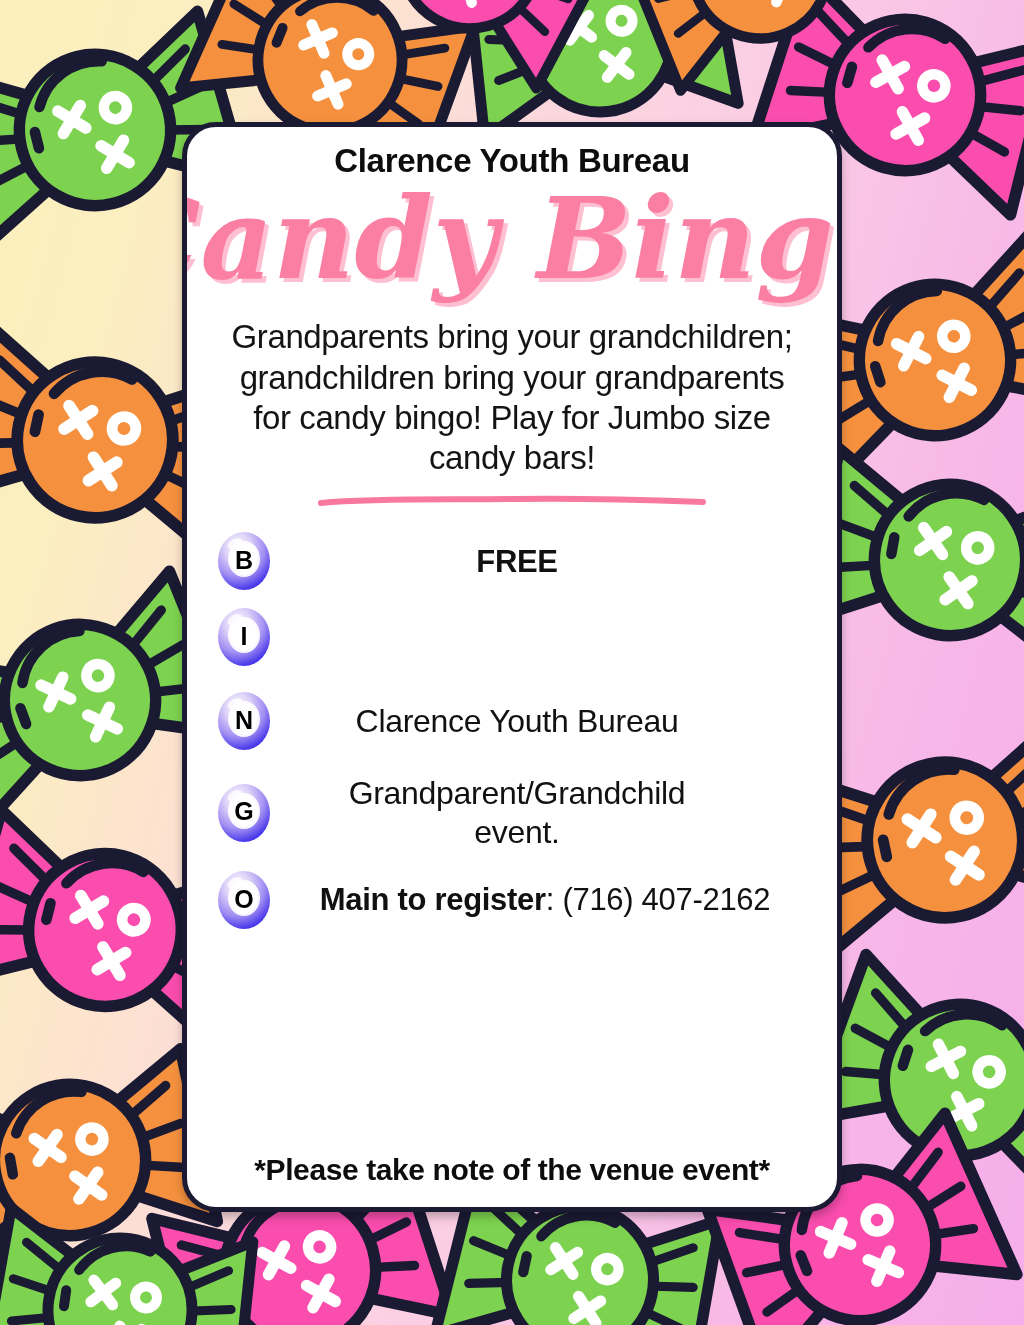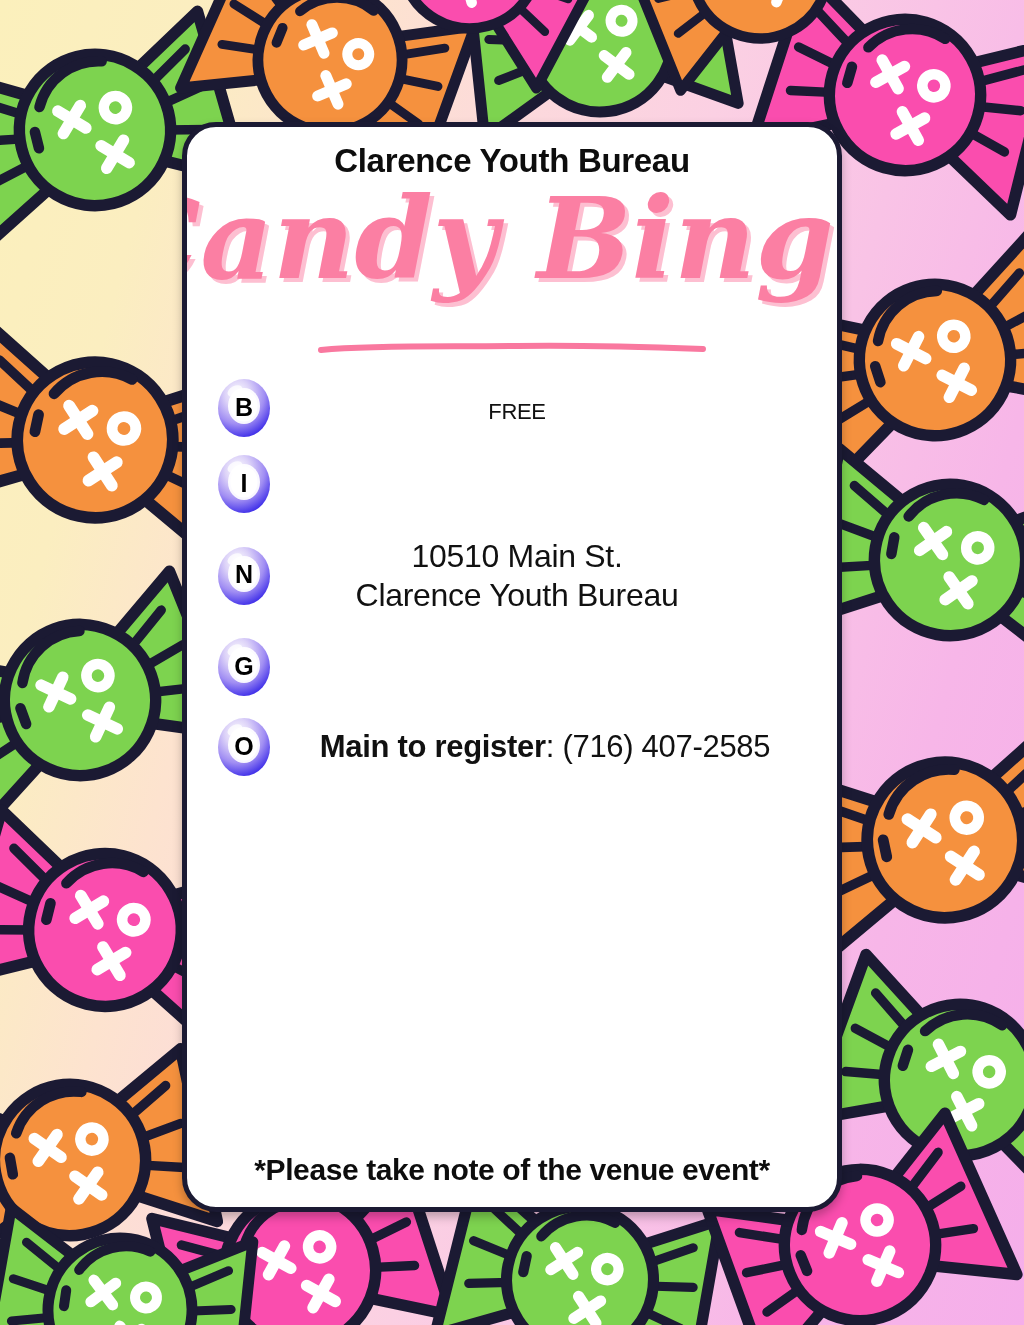--- a/index.html
+++ b/index.html
@@ -146,21 +146,21 @@
     flex: 1;
     text-align: center;
     color: #111111;
     font-size: 32px;
     line-height: 1.2;
     letter-spacing: -0.3px;
     padding-right: 48px;
   }
   .row-text.with-ball-pad { padding-right: 62px; }
 
-  .t-free { font-weight: normal; font-size: 22px; }
+  .t-free { font-weight: bold; font-size: 31px; }
   .t-time-bold { font-weight: bold; }
   .t-call-bold { font-weight: bold; }
 
   .row-o .row-text {
     font-size: 31px;
     padding-right: 6px;
     white-space: nowrap;
     text-align: center;
   }
 
@@ -252,20 +252,21 @@
 
       <div id="title-wrap">
         <div id="script-title">
           <svg viewBox="0 0 700 160" xmlns="http://www.w3.org/2000/svg">
             <text id="title-shadow" x="352" y="112" text-anchor="middle" font-family="'DejaVu Serif', serif" font-size="112" font-style="italic" font-weight="bold" fill="#fdbfd1">Candy Bingo</text>
             <text id="title-main" x="348" y="108" text-anchor="middle" font-family="'DejaVu Serif', serif" font-size="112" font-style="italic" font-weight="bold" fill="#fb7fa3">Candy Bingo</text>
           </svg>
         </div>
       </div>
 
+      <div id="intro">Grandparents bring your grandchildren; grandchildren bring your grandparents for candy bingo! Play for Jumbo size candy bars!</div>
 
       <div id="divider">
         <svg viewBox="0 0 390 14" xmlns="http://www.w3.org/2000/svg">
           <path d="M4,9 C60,4 130,6 200,5 C265,4 330,6 386,8" fill="none" stroke="#f9789f" stroke-width="6" stroke-linecap="round"></path>
         </svg>
       </div>
 
       <div id="rows">
 
         <div class="bingo-row row-b">
@@ -323,21 +324,20 @@
                 </radialGradient>
               </defs>
               <ellipse cx="31" cy="31" rx="26" ry="29" fill="url(#bg-n)"></ellipse>
               <ellipse cx="31" cy="29" rx="16" ry="18" fill="#ffffff" opacity="0.92"></ellipse>
               <ellipse cx="31" cy="29" rx="13.5" ry="15.5" fill="#ffffff"></ellipse>
               <ellipse cx="22" cy="14" rx="8" ry="5" fill="#ffffff" opacity="0.75" transform="rotate(-28 22 14)"></ellipse>
             </svg>
             <span class="ball-letter">N</span>
           </div>
           <div class="row-text with-ball-pad">
-            <div>10510 Main St.</div>
             <div>Clarence Youth Bureau</div>
           </div>
         </div>
 
         <div class="bingo-row row-g">
           <div class="ball">
             <svg viewBox="0 0 62 62" xmlns="http://www.w3.org/2000/svg">
               <defs>
                 <radialGradient id="bg-g" cx="38%" cy="26%" r="78%">
                   <stop offset="0%" stop-color="#ffffff"></stop>
@@ -346,20 +346,24 @@
                   <stop offset="100%" stop-color="#3a2ae8"></stop>
                 </radialGradient>
               </defs>
               <ellipse cx="31" cy="31" rx="26" ry="29" fill="url(#bg-g)"></ellipse>
               <ellipse cx="31" cy="29" rx="16" ry="18" fill="#ffffff" opacity="0.92"></ellipse>
               <ellipse cx="31" cy="29" rx="13.5" ry="15.5" fill="#ffffff"></ellipse>
               <ellipse cx="22" cy="14" rx="8" ry="5" fill="#ffffff" opacity="0.75" transform="rotate(-28 22 14)"></ellipse>
             </svg>
             <span class="ball-letter">G</span>
           </div>
+          <div class="row-text with-ball-pad">
+            <div>Grandparent/Grandchild</div>
+            <div>event.</div>
+          </div>
         </div>
 
         <div class="bingo-row row-o">
           <div class="ball">
             <svg viewBox="0 0 62 62" xmlns="http://www.w3.org/2000/svg">
               <defs>
                 <radialGradient id="bg-o" cx="38%" cy="26%" r="78%">
                   <stop offset="0%" stop-color="#ffffff"></stop>
                   <stop offset="32%" stop-color="#dcd2f8"></stop>
                   <stop offset="66%" stop-color="#a18ef3"></stop>
@@ -367,21 +371,21 @@
                 </radialGradient>
               </defs>
               <ellipse cx="31" cy="31" rx="26" ry="29" fill="url(#bg-o)"></ellipse>
               <ellipse cx="31" cy="29" rx="16" ry="18" fill="#ffffff" opacity="0.92"></ellipse>
               <ellipse cx="31" cy="29" rx="13.5" ry="15.5" fill="#ffffff"></ellipse>
               <ellipse cx="22" cy="14" rx="8" ry="5" fill="#ffffff" opacity="0.75" transform="rotate(-28 22 14)"></ellipse>
             </svg>
             <span class="ball-letter">O</span>
           </div>
           <div class="row-text">
-            <span class="t-call-bold">Main to register</span><span>: (716) 407-2585</span>
+            <span class="t-call-bold">Main to register</span><span>: (716) 407-2162</span>
           </div>
         </div>
 
       </div>
 
       <div id="venue-note">*Please take note of the venue event*</div>
 
     </div>
   </div>
 

